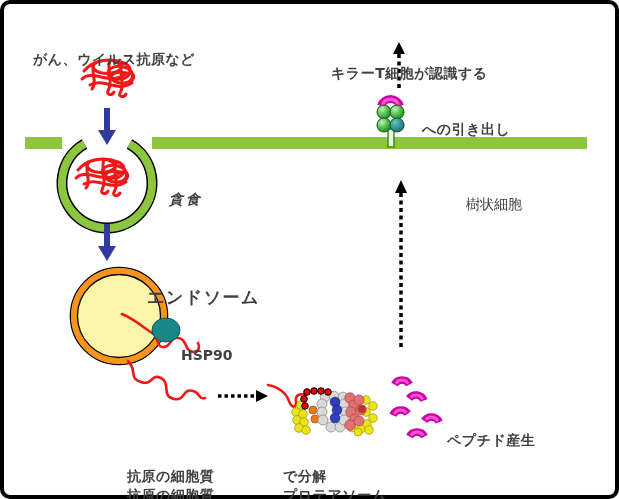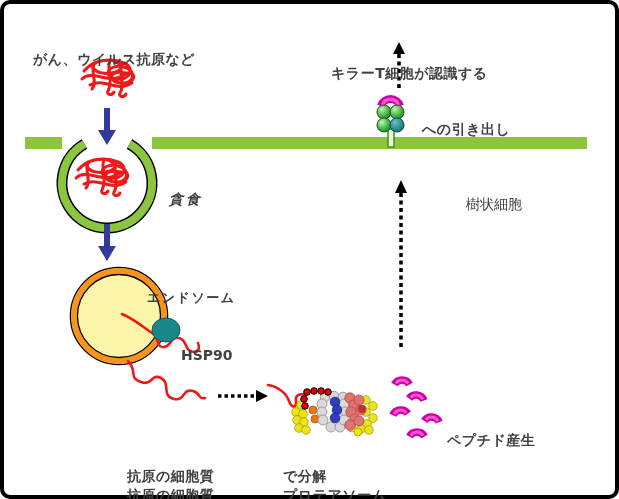--- a/index.html
+++ b/index.html
@@ -5,21 +5,21 @@
   html,body{margin:0;padding:0;background:#fff;}
   .canvas{
     position:relative;width:619px;height:499px;background:#fff;
     font-family:"DejaVu Sans",sans-serif;overflow:hidden;
   }
   .canvas svg{position:absolute;left:0;top:0;}
   .lbl{
     position:absolute;color:#404040;font-weight:bold;font-size:14px;
     white-space:nowrap;line-height:19px;letter-spacing:0.5px;margin-top:28px;
   }
-  .lbl.small{font-size:13px;}
+  .lbl.small{font-size:17px;}
   .lbl.big{font-size:14px;font-weight:normal;font-family:Liberation Serif, serif;letter-spacing:0;}
 </style>
 </head>
 <body>
 
 <div class="canvas">
 
 <svg width="619" height="499" viewBox="0 0 619 499">
   <defs>
     <radialGradient id="gGreen" cx="35%" cy="30%" r="75%">

